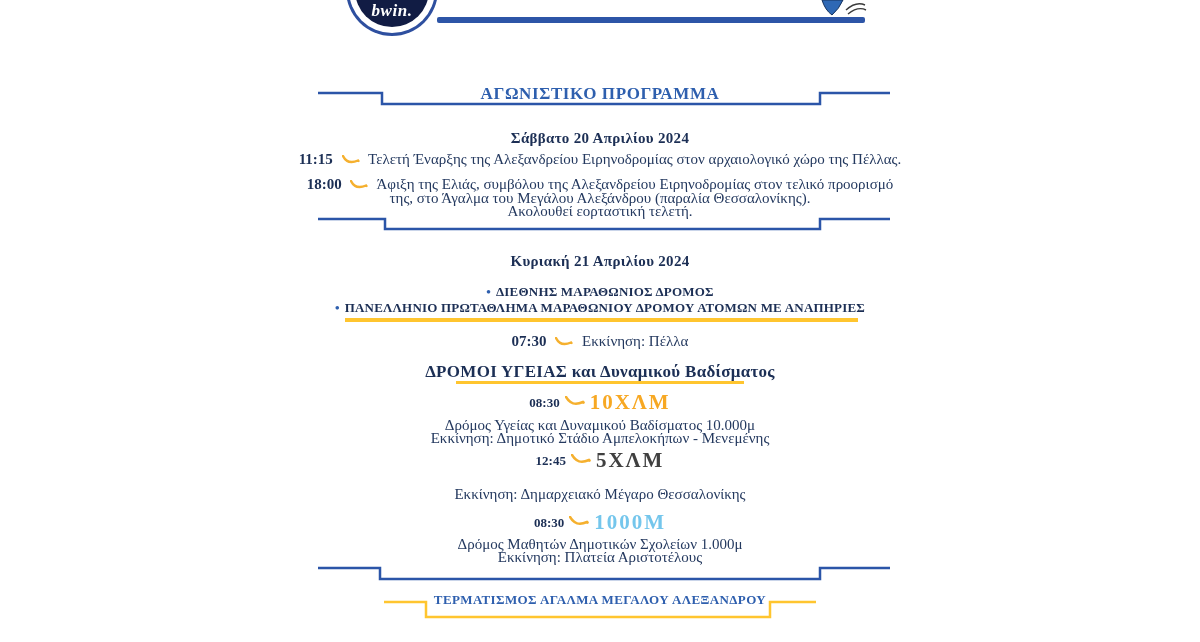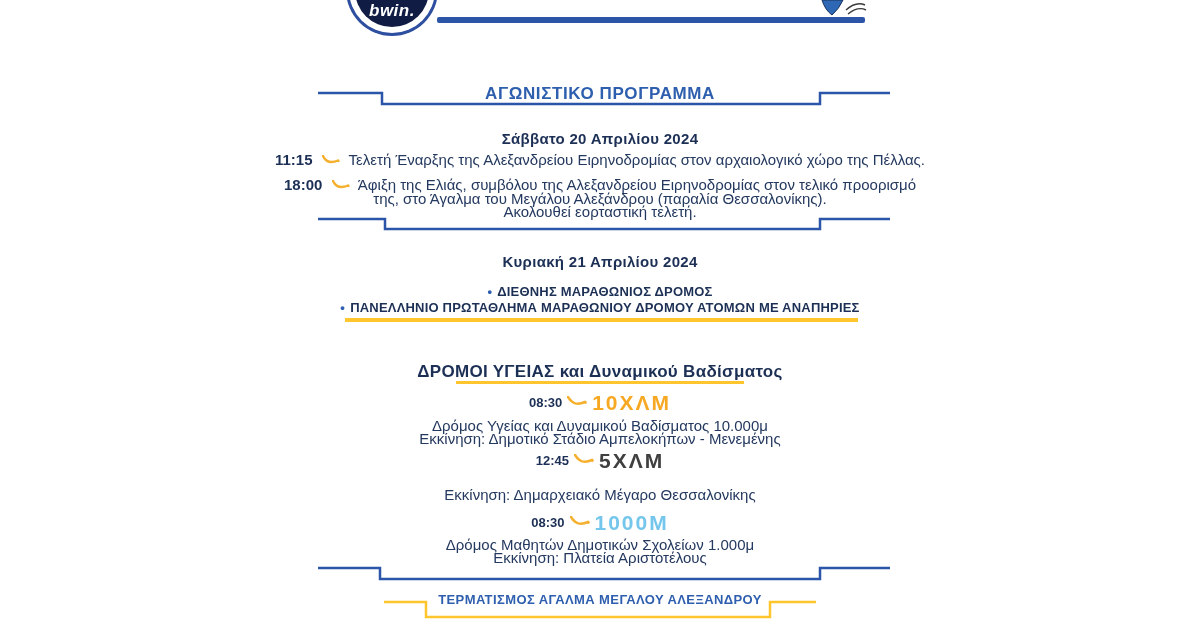--- a/index.html
+++ b/index.html
@@ -1,17 +1,17 @@
 <!DOCTYPE html>
 <html><head>
 <meta charset="utf-8">
 <style>
   html,body{margin:0;padding:0;background:#ffffff;}
   .page{position:relative;width:1200px;height:636px;background:#ffffff;overflow:hidden;
-        font-family:Liberation Sans, sans-serif;}
+        font-family:Liberation Serif, serif;}
   .row{position:absolute;left:0;width:1200px;text-align:center;white-space:nowrap;}
 
   
   .logo-circle{position:absolute;left:346px;top:-56px;width:92px;height:92px;border-radius:50%;
                background:#2e4f9f;padding:0;box-sizing:border-box;}
   .logo-mid{position:absolute;inset:3px;border-radius:50%;background:#ffffff;}
   .logo-inner{position:absolute;inset:6px;border-radius:50%;background:#111c44;}
   .logo-text{position:absolute;left:0;top:57px;width:100%;text-align:center;color:#ffffff;
              font-style:italic;font-weight:bold;font-size:17px;letter-spacing:0.5px;}
   .header-bar{position:absolute;left:437px;top:17px;width:428px;height:6px;background:#2d55a7;border-radius:2px;}
@@ -89,20 +89,27 @@
   <div class="row day-heading" style="top:253px">Κυριακή 21 Απριλίου 2024</div>
 
   <div class="row bullet-line" style="top:284px">
     <span class="bullet-dot">•</span><span>ΔΙΕΘΝΗΣ ΜΑΡΑΘΩΝΙΟΣ ΔΡΟΜΟΣ</span>
   </div>
   <div class="row bullet-line" style="top:300px">
     <span class="bullet-dot">•</span><span>ΠΑΝΕΛΛΗΝΙΟ ΠΡΩΤΑΘΛΗΜΑ ΜΑΡΑΘΩΝΙΟΥ ΔΡΟΜΟΥ ΑΤΟΜΩΝ ΜΕ ΑΝΑΠΗΡΙΕΣ</span>
   </div>
   <div class="yellow-bar"></div>
 
+  <div class="row body-line" style="top:333px">
+    <span class="time">07:30</span>
+    <svg class="arrow-svg" width="18" height="10" viewBox="0 0 18 10">
+      <path d="M1 1 C4 7 9 8.5 16 5.5 L16.5 6" fill="none" stroke="#f5b02e" stroke-width="2.4" stroke-linecap="round"></path>
+    </svg>
+    <span>Εκκίνηση: Πέλλα</span>
+  </div>
 
   <div class="row health-heading">ΔΡΟΜΟΙ ΥΓΕΙΑΣ και Δυναμικού Βαδίσματος</div>
   <div class="health-underline"></div>
 
   <div class="race-time-row" style="top:392px">
     <span class="race-time">08:30</span>
     <svg class="arrow-svg" width="20" height="11" viewBox="0 0 20 11">
       <path d="M1 1 C5 8 10 9.5 18 6 L18.5 6.5" fill="none" stroke="#f5b02e" stroke-width="2.6" stroke-linecap="round"></path>
     </svg>
     <span class="race-distance" style="color: rgb(247, 168, 35);">10χλμ</span>

